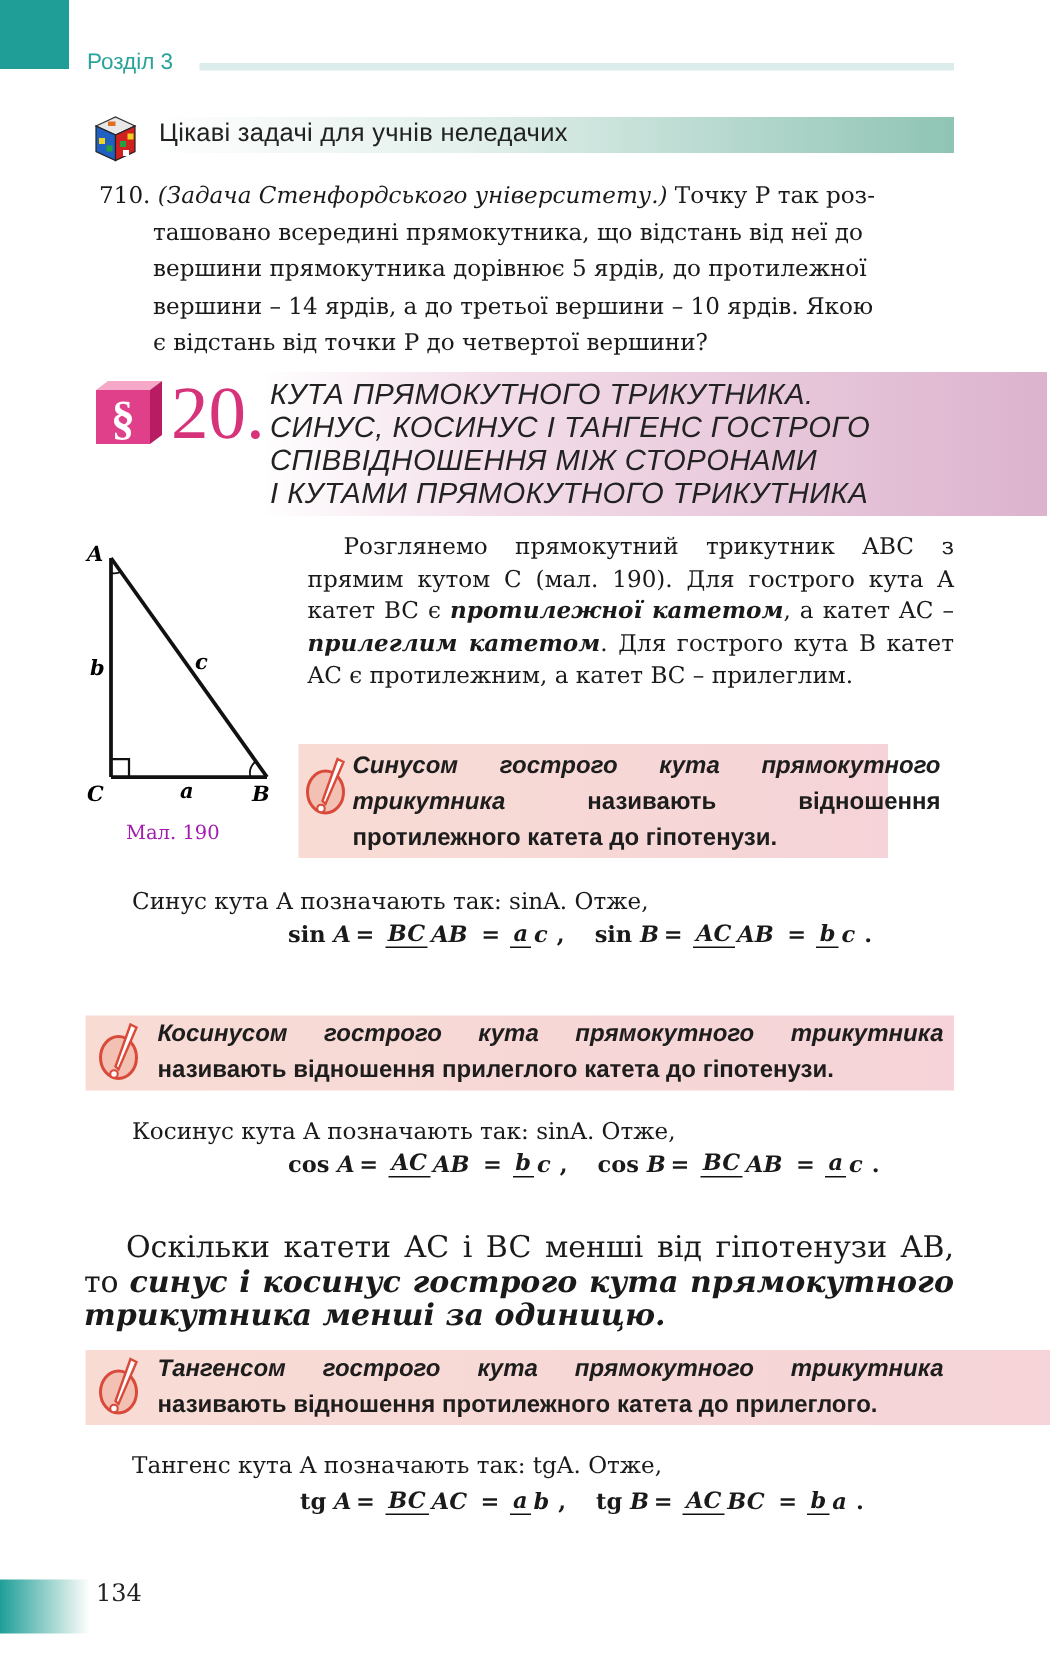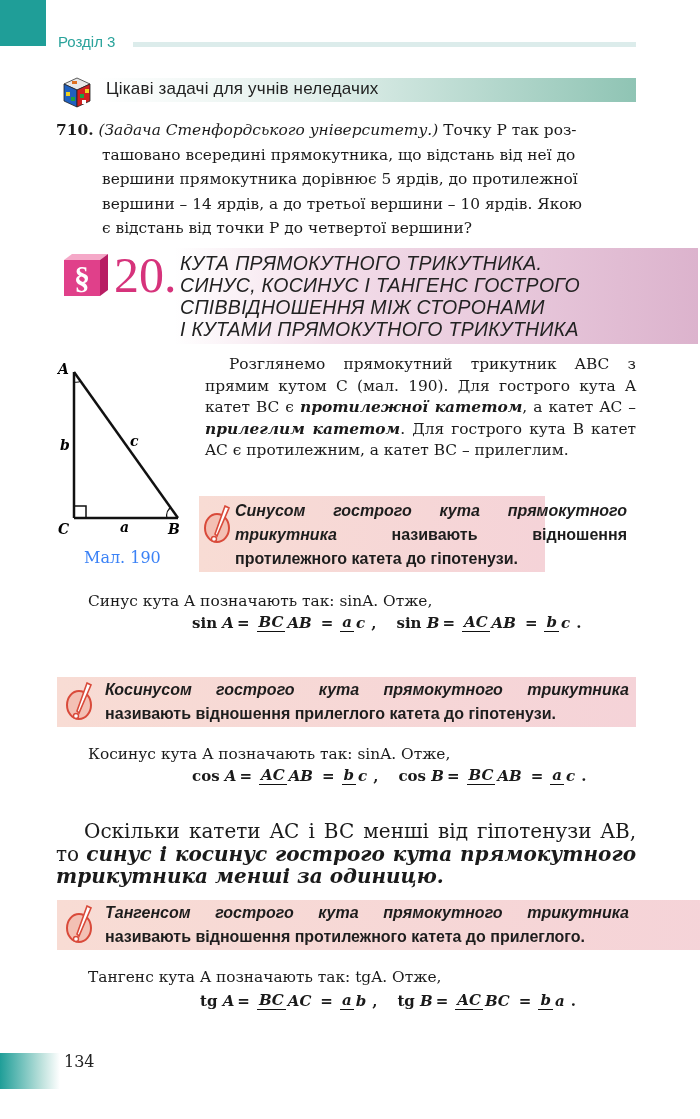--- a/index.html
+++ b/index.html
@@ -8,36 +8,36 @@
   .abs { position:absolute; }
   .corner-tab { left:0; top:0; width:46px; height:46px; background:#1f9e98; }
   .section-label { left:58px; top:33px; font-family:"Liberation Sans", sans-serif; font-size:15px; color:#2aa39b; }
   .header-rule { left:133px; top:42px; width:503px; height:5px; background:#dceceb; }
   .banner { left:60px; top:75px; width:576px; height:28px; }
   .banner-bar { left:38px; top:3px; width:538px; height:24px;
                 background:linear-gradient(to right, #ffffff 0%, #e3f0ec 40%, #8fc4b4 100%); }
   .banner-text { left:46px; top:4px; font-family:"Liberation Sans", sans-serif; font-size:17px; color:#222; font-weight:300; letter-spacing:0.2px; }
   .cube { left:0; top:0; width:34px; height:34px; }
   .problem { left:56px; top:118px; width:580px; font-size:15.4px; line-height:24.5px; text-align:justify; }
-  .problem .num { font-weight:bold; }
+  .problem .num { font-weight:normal;margin-left:10px; }
   .problem .ind { display:block; padding-left:46px; }
   .sec-head { left:62px; top:248px; width:574px; height:96px; }
   .sec-bg { left:112px; top:0; width:524px; height:96px;
             background:linear-gradient(to right, #ffffff 0%, #f3dde9 30%, #dcb3cd 100%); }
   .sec-icon { left:0; top:4px; width:48px; height:46px; }
   .sec-num { left:52px; top:-2px; font-family:"Liberation Serif", serif; font-size:50px; color:#d6337b; }
   .sec-title { left:118px; top:4px; font-family:"Liberation Sans", sans-serif; font-style:italic; font-size:19.5px; line-height:22px; color:#222; letter-spacing:0.3px; }
   .fig { left:56px; top:358px; width:140px; height:220px; }
-  .fig-caption { left:28px; top:190px; font-size:16px; color:#3b82f6; }
+  .fig-caption { left:28px; top:190px; font-size:13px; color:#a21caf; }
   .intro { left:205px; top:354px; width:431px; font-size:15.4px; line-height:21.5px; text-align:justify; }
   .intro p { margin:0; text-indent:24px; }
   .defbox { background:linear-gradient(to right, #f8dcd4 0%, #f5d3d8 100%); font-family:"Liberation Sans", sans-serif; font-weight:bold; font-size:16px; color:#1d1d1d; }
   .defbox .term { font-style:italic; }
   .def-icon { position:absolute; left:4px; width:30px; height:40px; }
-  .def1 { left:199px; top:496px; width:346px; height:76px; }
+  .def1 { left:199px; top:496px; width:393px; height:76px; }
   .def1 .txt { position:absolute; left:36px; top:3px; width:392px; line-height:24px; text-align:justify; }
   .def2 { left:57px; top:677px; width:579px; height:50px; }
   .def2 .txt, .def3 .txt { position:absolute; left:48px; top:1px; width:524px; line-height:24px; text-align:justify; }
   .def3 { left:57px; top:900px; width:662px; height:50px; }
   .para { font-size:15.4px; line-height:22px; }
   .formula { font-family:"DejaVu Serif", serif; font-weight:bold; font-size:15px; display:flex; align-items:center; }
   .frac { display:inline-flex; align-items:center; margin:0 4px; font-style:italic; }
   .frac .n { border-bottom:1.5px solid #111; padding:0 2px; line-height:17px; }
   .frac .d { padding:0 2px; line-height:17px; }
   .it { font-style:italic; }

